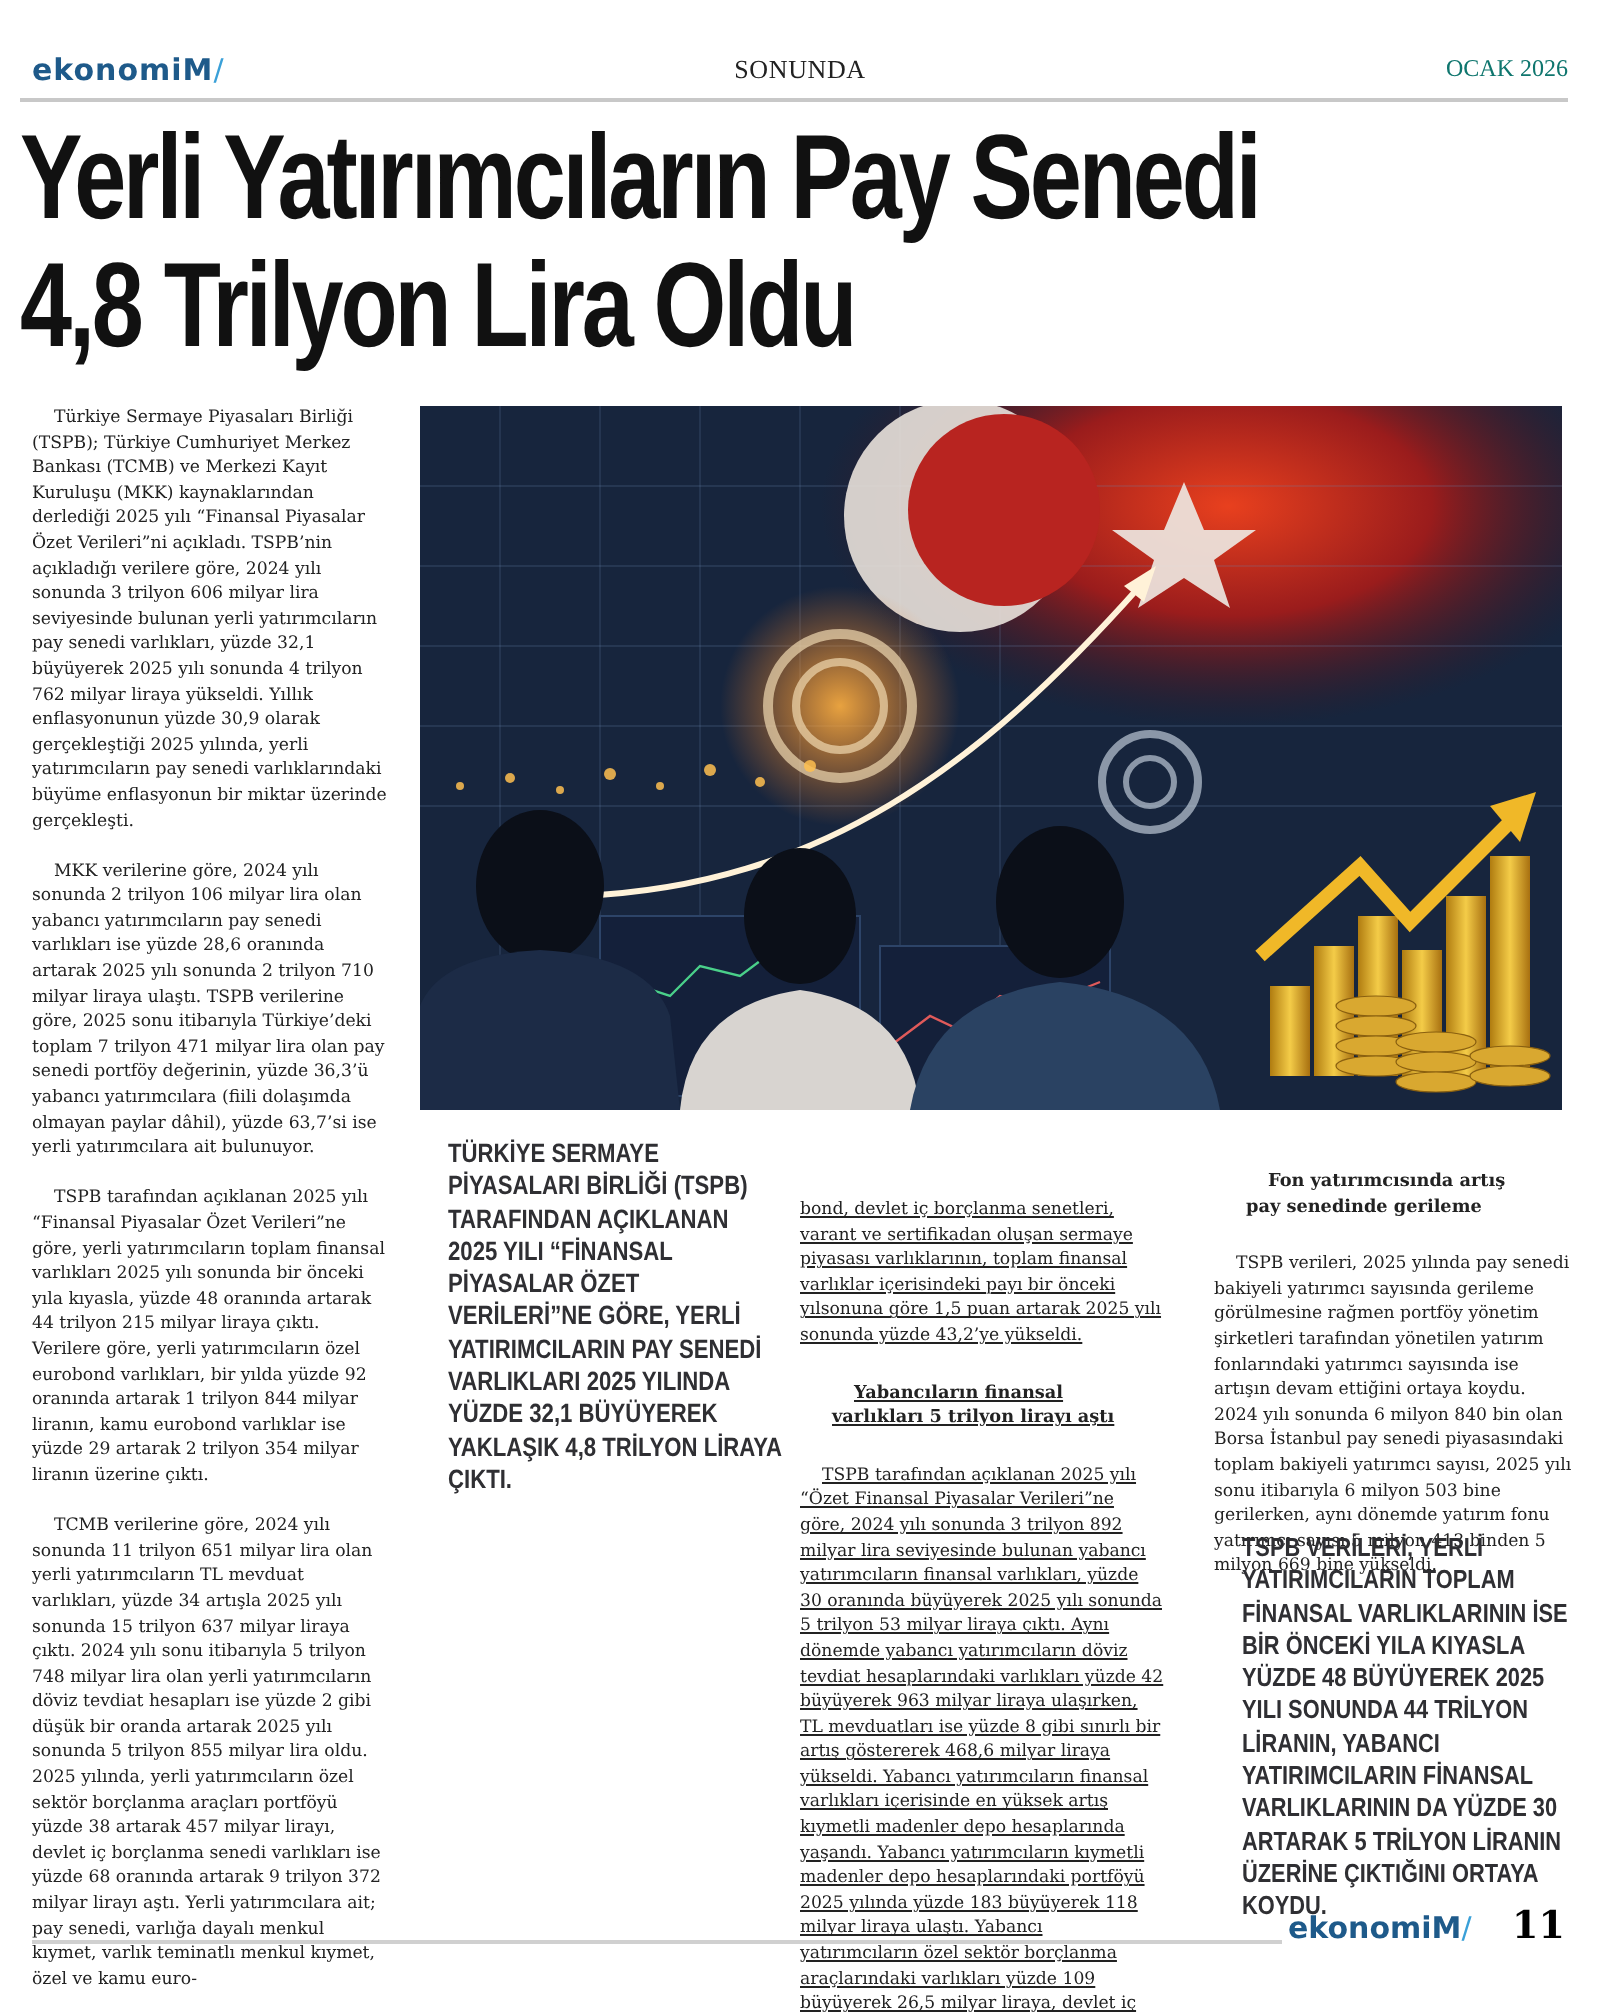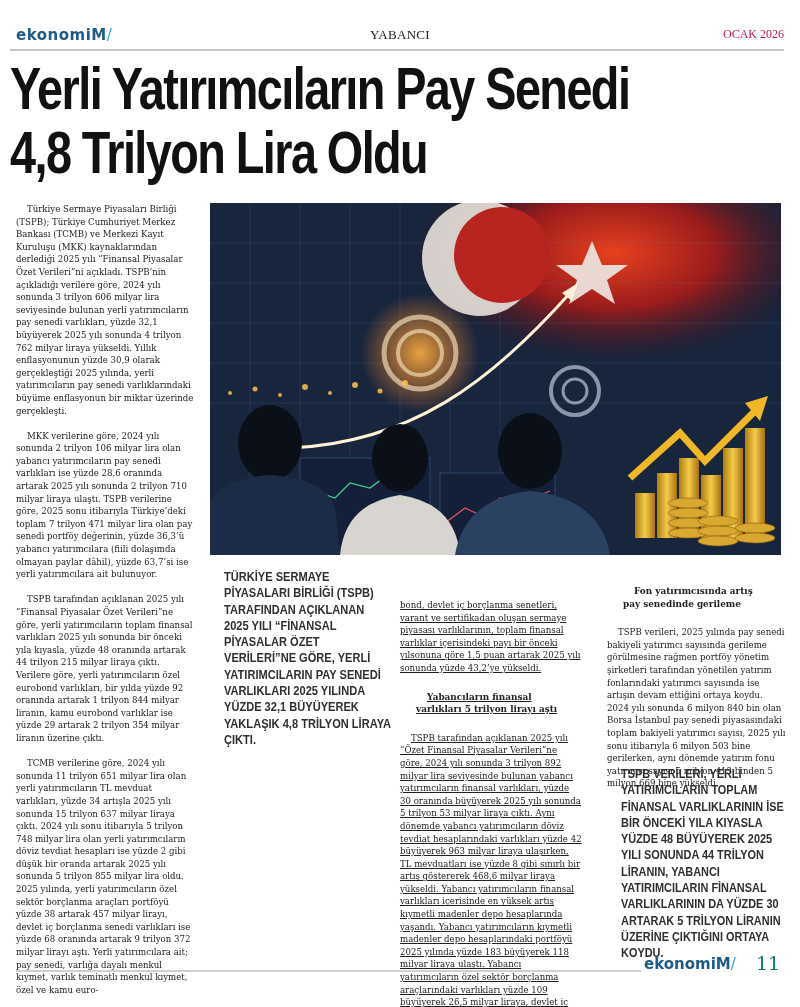--- a/index.html
+++ b/index.html
@@ -2,21 +2,21 @@
 <html><head>
   <meta charset="utf-8">
   <style>
     html, body { margin: 0; padding: 0; background: #ffffff; }
     body { width: 800px; height: 1007px; position: relative; overflow: hidden; color: #1a1a1a; }
 
     .header { position: absolute; left: 16px; right: 16px; top: 24px; height: 26px; }
     .logo { position: absolute; left: 0; top: 2px; font-family: "DejaVu Sans", sans-serif; font-weight: bold; font-size: 15px; color: #1e5a8a; letter-spacing: 0.5px; }
     .logo .slash { color: #3aa0d8; font-weight: normal; }
     .section { position: absolute; left: 0; right: 0; top: 3px; text-align: center; font-family: "Liberation Serif", serif; font-size: 13px; color: #222; letter-spacing: 0.3px; }
-    .date { position: absolute; right: 0; top: 3px; font-family: "Liberation Serif", serif; font-size: 12px; color: #be185d; }
+    .date { position: absolute; right: 0; top: 3px; font-family: "Liberation Serif", serif; font-size: 12px; color: #0f766e; }
     .rule { position: absolute; left: 10px; right: 16px; top: 49px; height: 2px; background: #c8c8c8; }
 
     .headline { position: absolute; left: 10px; top: 57px; width: 790px; margin: 0;
       font-family: "Liberation Sans", sans-serif; font-weight: bold; font-size: 60px; line-height: 64px;
       letter-spacing: -2px; color: #111; transform: scaleX(0.78); transform-origin: left top; white-space: nowrap; }
 
     .col { position: absolute; font-family: "DejaVu Serif", serif; font-size: 8.6px; line-height: 12.6px; color: #222; }
     .col p { margin: 0 0 12.6px 0; text-indent: 11px; }
     .col p.tight { margin-bottom: 0; }
     .col h3 { margin: 16px; font-size: 8.9px; line-height: 12.6px; font-weight: bold; text-indent: 11px; }
@@ -29,28 +29,28 @@
     .hero svg { display: block; }
 
     .pullquote { position: absolute; font-family: "Liberation Sans", sans-serif; font-weight: bold; color: #2f2f33;
       text-transform: none; transform: scaleX(0.84); transform-origin: left top; }
     .pq1 { left: 224px; top: 569px; width: 200px; font-size: 13.2px; line-height: 16.3px; }
     .pq2 { left: 621px; top: 766px; width: 200px; font-size: 13px; line-height: 16.3px; }
 
     .footer-rule { position: absolute; left: 16px; top: 970px; width: 625px; height: 2px; background: #d0d0d0; }
     .footer-logo { position: absolute; left: 644px; top: 955px; font-family: "DejaVu Sans", sans-serif; font-weight: bold; font-size: 15px; color: #1e5a8a; }
     .footer-logo .slash { color: #3aa0d8; font-weight: normal; }
-    .page-num { position: absolute; left: 756px; top: 952px; font-family: "DejaVu Serif", serif; font-weight: normal; font-size: 19px; color: #0f766e; }
+    .page-num { position: absolute; left: 756px; top: 952px; font-family: "DejaVu Serif", serif; font-weight: bold; font-size: 19px; color: #000000; }
   </style>
 </head>
 <body>
 
 <div class="header">
   <div class="logo"><span>ekonomiM</span><span class="slash">/</span></div>
-  <div class="section">YABANCI</div>
+  <div class="section">SONUNDA</div>
   <div class="date">OCAK 2026</div>
 </div>
 <div class="rule"></div>
 
 <h1 class="headline">
   <span>Yerli Yatırımcıların Pay Senedi</span><br>
   <span>4,8 Trilyon Lira Oldu</span>
 </h1>
 
 <div class="col col1">

